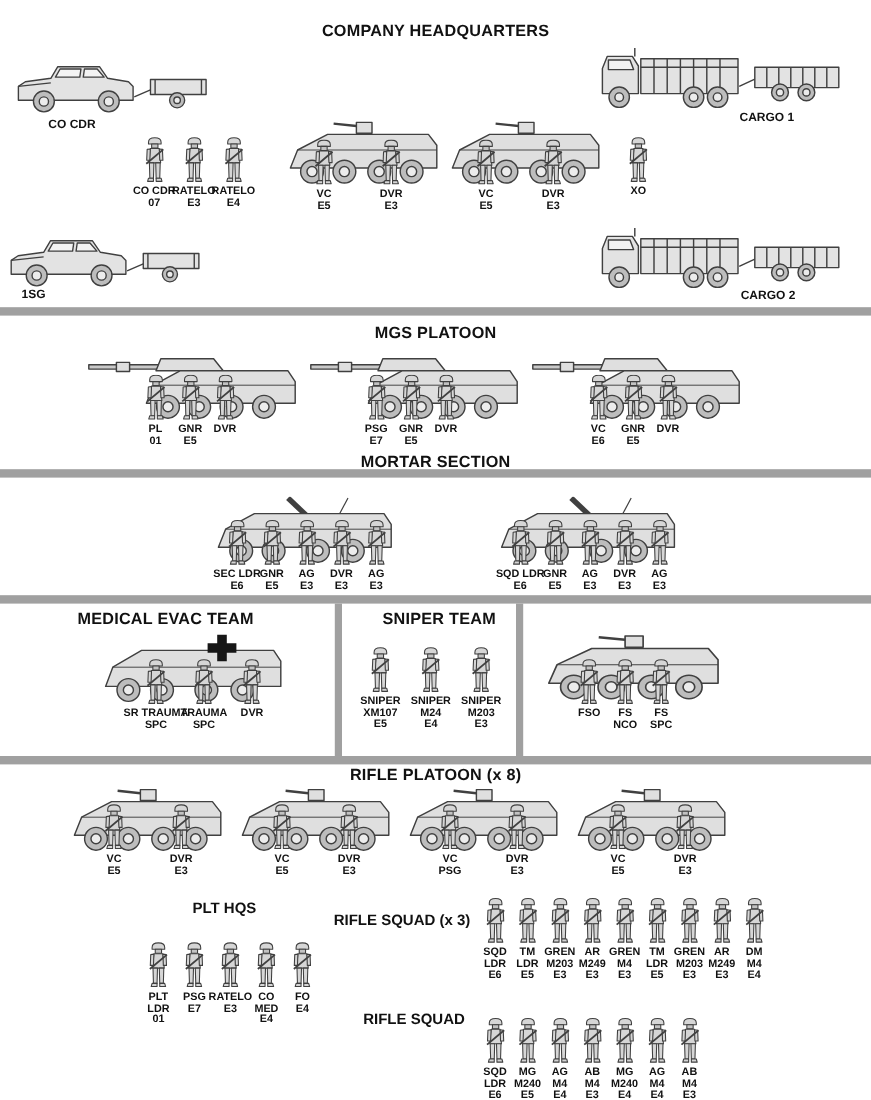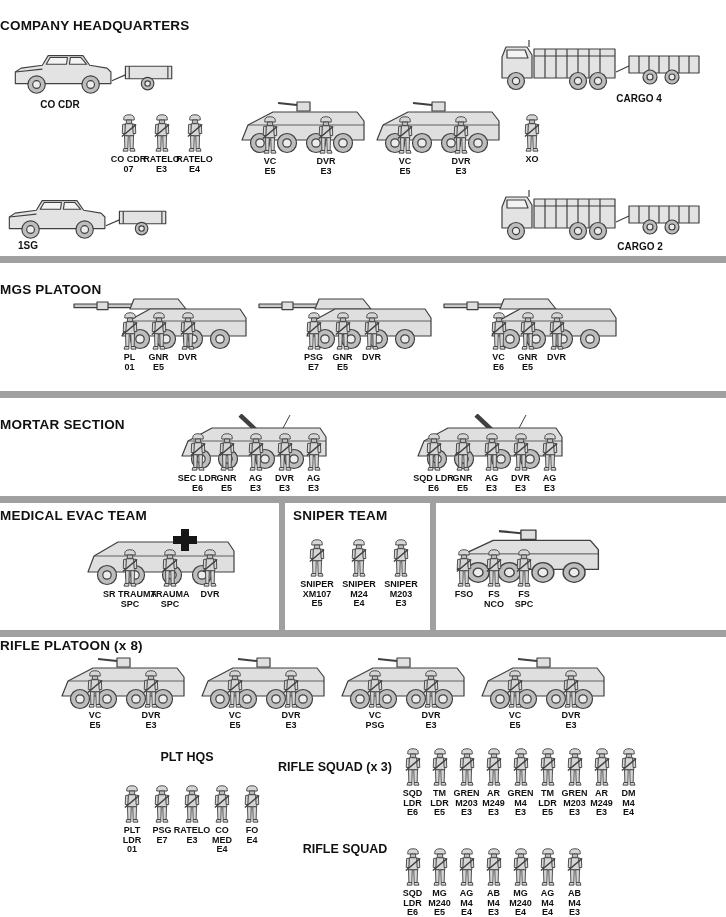--- a/index.html
+++ b/index.html
@@ -1,19 +1,19 @@
 <!DOCTYPE html>
 <html><head>
 <meta charset="utf-8">
 <style>
   *{margin:0;padding:0;box-sizing:border-box}
   html,body{background:#fff}
   body{font-family:"Liberation Sans",sans-serif;color:#111}
   #canvas{position:relative;width:726px;height:917px;background:#ffffff;overflow:hidden}
-  .title{position:absolute;font-weight:bold;font-size:13.5px;letter-spacing:.2px;width:726px;left:0}
+  .title{position:absolute;font-weight:bold;font-size:13.5px;text-align:center;letter-spacing:.2px;width:726px;left:0}
   .subtitle{position:absolute;font-weight:bold;font-size:12.5px;text-align:center}
   .veh-label{position:absolute;font-weight:bold;font-size:10px;text-align:center}
   .row{position:absolute;display:flex;align-items:flex-start}
   .unit{display:flex;flex-direction:column;align-items:center;flex:0 0 var(--uw,30px);width:var(--uw,30px)}
   .fig{width:20px;height:39px;flex:0 0 39px}
   .lbl{margin-top:2px;font-size:9px;font-weight:bold;line-height:9.5px;text-align:center}
   .lbl span{display:block;white-space:nowrap}
   .hbar{position:absolute;left:0;width:726px;height:7px;background:#a0a0a0}
   .vbar{position:absolute;width:6px;background:#a0a0a0}
   .veh{position:absolute}
@@ -160,21 +160,21 @@
   <div class="title" style="top:18px">COMPANY HEADQUARTERS</div>
 
   <svg class="veh" style="left:12px;top:44px;width:165px;height:56px" viewBox="0 0 170 58">
       <use href="#sym-hmmwv"></use>
     </svg>
   <div class="veh-label" style="left:10px;top:99px;width:100px">CO CDR</div>
 
   <svg class="veh" style="left:498px;top:36px;width:206px;height:58px" viewBox="0 0 206 58">
       <use href="#sym-truck"></use>
     </svg>
-  <div class="veh-label" style="left:589px;top:93px;width:100px">CARGO 4</div>
+  <div class="veh-label" style="left:589px;top:93px;width:100px">CARGO 1</div>
 
   <div class="row" style="left:112px;top:114px;--uw:33px">
   <div class="unit">
     <svg class="fig" viewBox="0 0 26 52">
           <use href="#sym-soldier"></use>
         </svg>
     <div class="lbl">
       <span>CO CDR</span>
       <span>07</span>
       <span></span>
@@ -276,21 +276,21 @@
     </svg>
   <div class="veh-label" style="left:0px;top:240px;width:56px">1SG</div>
 
   <svg class="veh" style="left:498px;top:186px;width:206px;height:58px" viewBox="0 0 206 58">
       <use href="#sym-truck"></use>
     </svg>
   <div class="veh-label" style="left:590px;top:241px;width:100px">CARGO 2</div>
 
   <div class="hbar" style="top:256px"></div>
 
-  <div class="title" style="top:282px">MGS PLATOON</div>
+  <div class="title" style="top:270px">MGS PLATOON</div>
 
   <svg class="veh" style="left:72px;top:292px;width:178px;height:62px" viewBox="0 0 178 62">
       <use href="#sym-mgs"></use>
     </svg>
   <div class="row" style="left:115px;top:312px;--uw:29px">
   <div class="unit">
     <svg class="fig" viewBox="0 0 26 52">
           <use href="#sym-soldier"></use>
         </svg>
     <div class="lbl">
@@ -394,21 +394,21 @@
     <div class="lbl">
       <span>DVR</span>
       <span></span>
       <span></span>
     </div>
   </div>
 </div>
 
   <div class="hbar" style="top:391px"></div>
 
-  <div class="title" style="top:417px">MORTAR SECTION</div>
+  <div class="title" style="top:377px">MORTAR SECTION</div>
 
   <svg class="veh" style="left:180px;top:414px;width:150px;height:60px" viewBox="0 0 150 60">
       <use href="#sym-mortar"></use>
     </svg>
   <div class="row" style="left:183px;top:433px;--uw:29px">
   <div class="unit">
     <svg class="fig" viewBox="0 0 26 52">
           <use href="#sym-soldier"></use>
         </svg>
     <div class="lbl">
@@ -599,21 +599,21 @@
       <span>SNIPER</span>
       <span>M203</span>
       <span>E3</span>
     </div>
   </div>
 </div>
 
   <svg class="veh" style="left:455px;top:528px;width:148px;height:60px" viewBox="0 0 128 58" preserveAspectRatio="none">
       <use href="#sym-stryker"></use>
     </svg>
-  <div class="row" style="left:449px;top:549px;--uw:30px">
+  <div class="row" style="left:476px;top:549px;--uw:30px">
   <div class="unit">
     <svg class="fig" viewBox="0 0 26 52">
           <use href="#sym-soldier"></use>
         </svg>
     <div class="lbl">
       <span>FSO</span>
       <span></span>
       <span></span>
     </div>
   </div>

